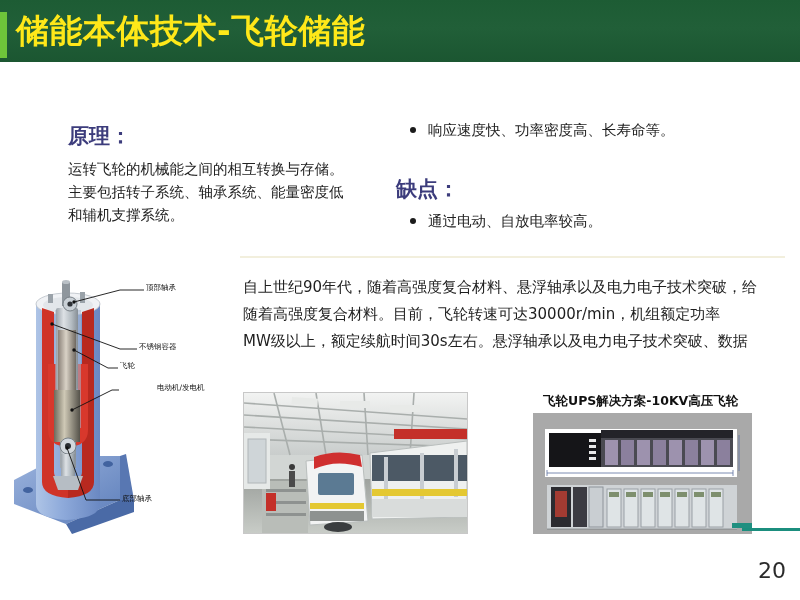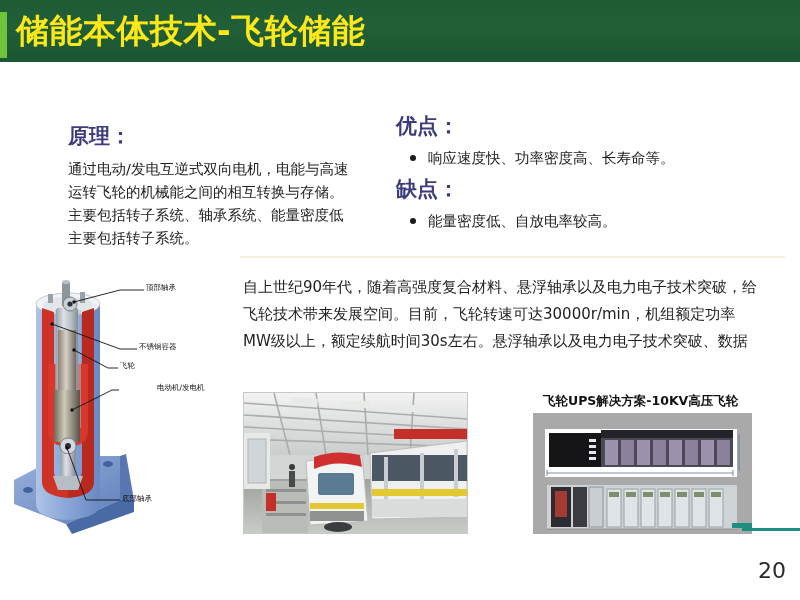--- a/index.html
+++ b/index.html
@@ -116,48 +116,46 @@
 <body>
 
 <div id="title-bar">
   <div id="title-accent"></div>
   <div id="title-text">储能本体技术-飞轮储能</div>
 </div>
 
 <div id="principle-block">
   <div id="principle-head" class="sec-head">原理：</div>
   <div id="principle-body">
-    <div class="body-line">通过电动/发电互逆式双向电机，电能与高速</div>
     <div class="body-line">运转飞轮的机械能之间的相互转换与存储。</div>
     <div class="body-line">主要包括转子系统、轴承系统、能量密度低</div>
-    <div class="body-line">主要包括转子系统。</div>
+    <div class="body-line">和辅机支撑系统。</div>
   </div>
 </div>
 
 <div id="pros-block">
-  <div class="sec-head">优点：</div>
   <div class="bullet-row">
     <span class="bullet-dot"></span>
     <span class="bullet-text">响应速度快、功率密度高、长寿命等。</span>
   </div>
 </div>
 
 <div id="cons-block">
   <div class="sec-head">缺点：</div>
   <div class="bullet-row">
     <span class="bullet-dot"></span>
-    <span class="bullet-text">能量密度低、自放电率较高。</span>
+    <span class="bullet-text">通过电动、自放电率较高。</span>
   </div>
 </div>
 
 <div id="divider"></div>
 
 <div id="para-block">
   <div class="para-line">自上世纪90年代，随着高强度复合材料、悬浮轴承以及电力电子技术突破，给</div>
-  <div class="para-line">飞轮技术带来发展空间。目前，飞轮转速可达30000r/min，机组额定功率</div>
+  <div class="para-line">随着高强度复合材料。目前，飞轮转速可达30000r/min，机组额定功率</div>
   <div class="para-line">MW级以上，额定续航时间30s左右。悬浮轴承以及电力电子技术突破、数据</div>
 </div>
 
 <div id="flywheel-figure">
   <svg id="flywheel-svg" width="228" height="270" viewBox="0 0 228 270">
     <defs>
       <linearGradient id="gShell" x1="0" y1="0" x2="1" y2="0">
         <stop offset="0%" stop-color="#aec4e6"></stop>
         <stop offset="40%" stop-color="#8fabdb"></stop>
         <stop offset="100%" stop-color="#6a88c2"></stop>

